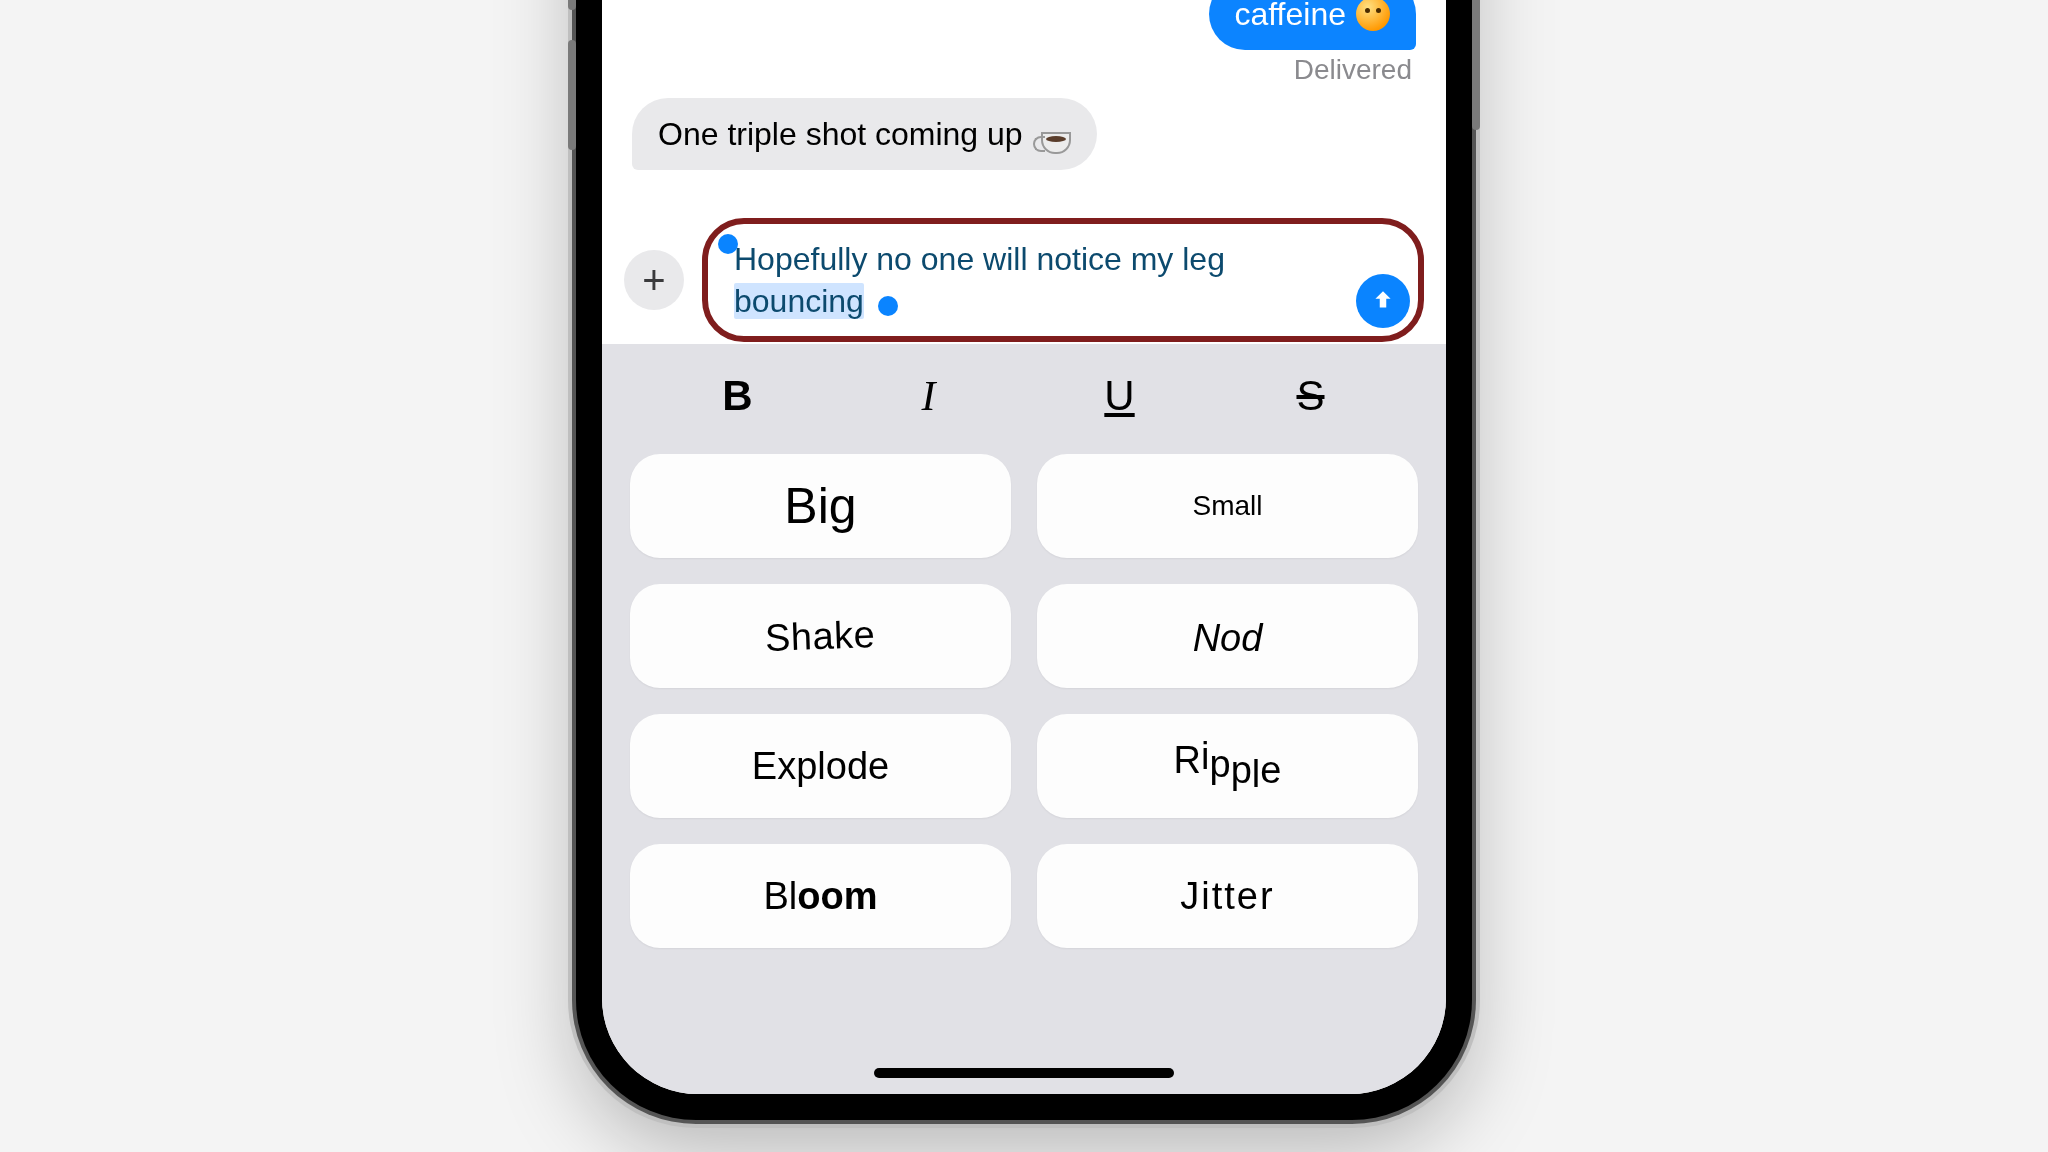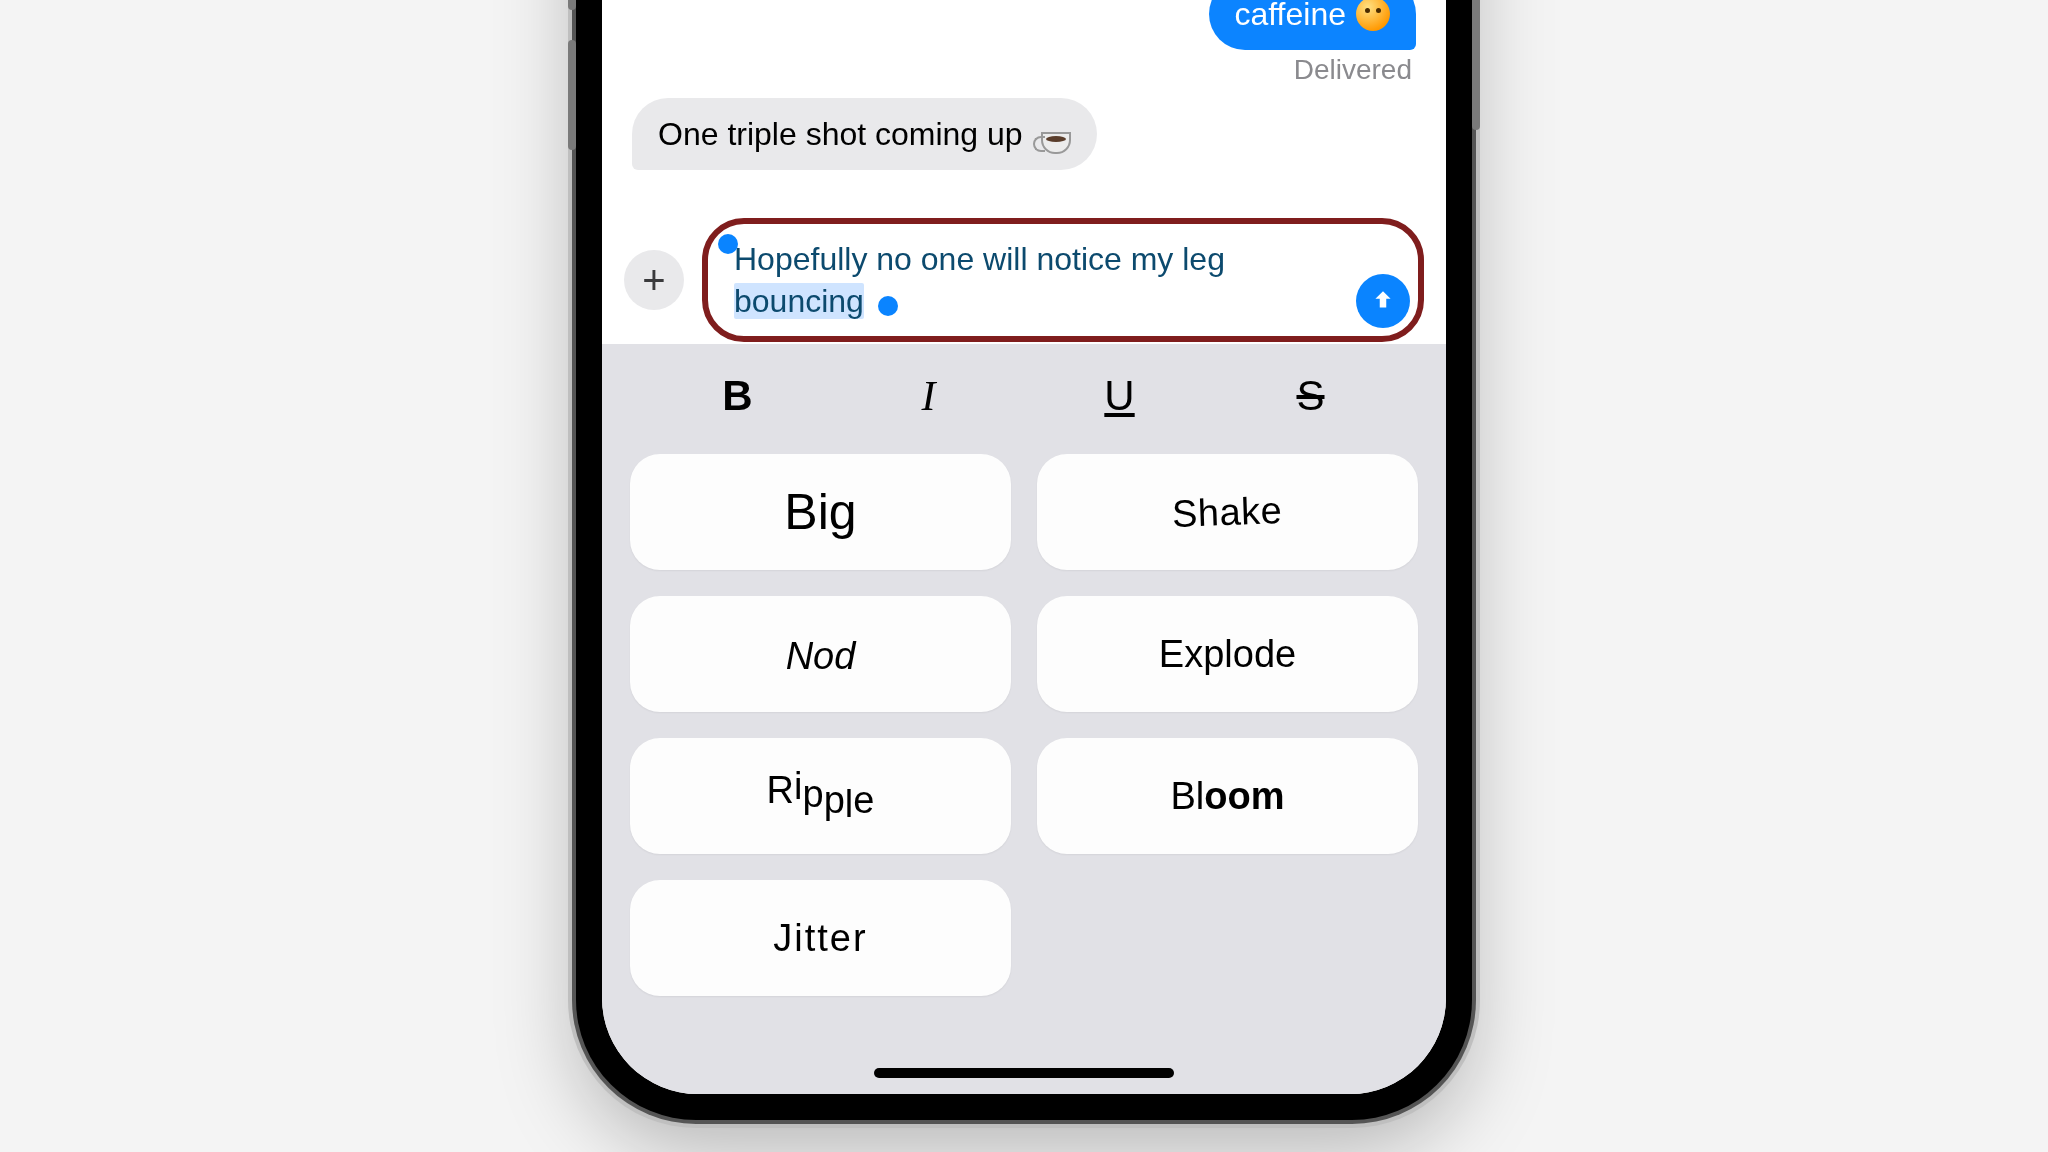--- a/index.html
+++ b/index.html
@@ -167,21 +167,21 @@
   .fmt.strike { text-decoration: line-through; font-family:-apple-system,Arial; }
   .effects-grid {
     display:grid;
     grid-template-columns: 1fr 1fr;
     gap: 26px 26px;
     padding: 34px 28px 40px 28px;
   }
   .effect-btn {
     background:#fdfdfd;
     border-radius: 30px;
-    height: 116px;
+    height: 104px;
     display:flex; align-items:center; justify-content:center;
     font-size: 38px;
     color:#000;
     box-shadow: 0 1px 2px rgba(0,0,0,0.06);
   }
   .effect-btn.big    span { font-size: 50px; }
   .effect-btn.small  span { font-size: 28px; }
   .effect-btn.shake  span { transform: rotate(-2deg); letter-spacing: 0.5px; }
   .effect-btn.nod    span { transform: translateY(2px); font-style: italic; }
   .effect-btn.jitter span { letter-spacing: 2px; }
@@ -252,20 +252,23 @@
         <div class="format-row">
           <div class="fmt bold">B</div>
           <div class="fmt italic">I</div>
           <div class="fmt under">U</div>
           <div class="fmt strike">S</div>
         </div>
         <div class="effects-grid">
           <div class="effect-btn big">
               <span>Big</span>
             </div>
+          <div class="effect-btn small">
+              <span>Small</span>
+            </div>
           <div class="effect-btn shake">
               <span>Shake</span>
             </div>
           <div class="effect-btn nod">
               <span>Nod</span>
             </div>
           <div class="effect-btn">
               <span>Explode</span>
             </div>
           <div class="effect-btn ripple">

